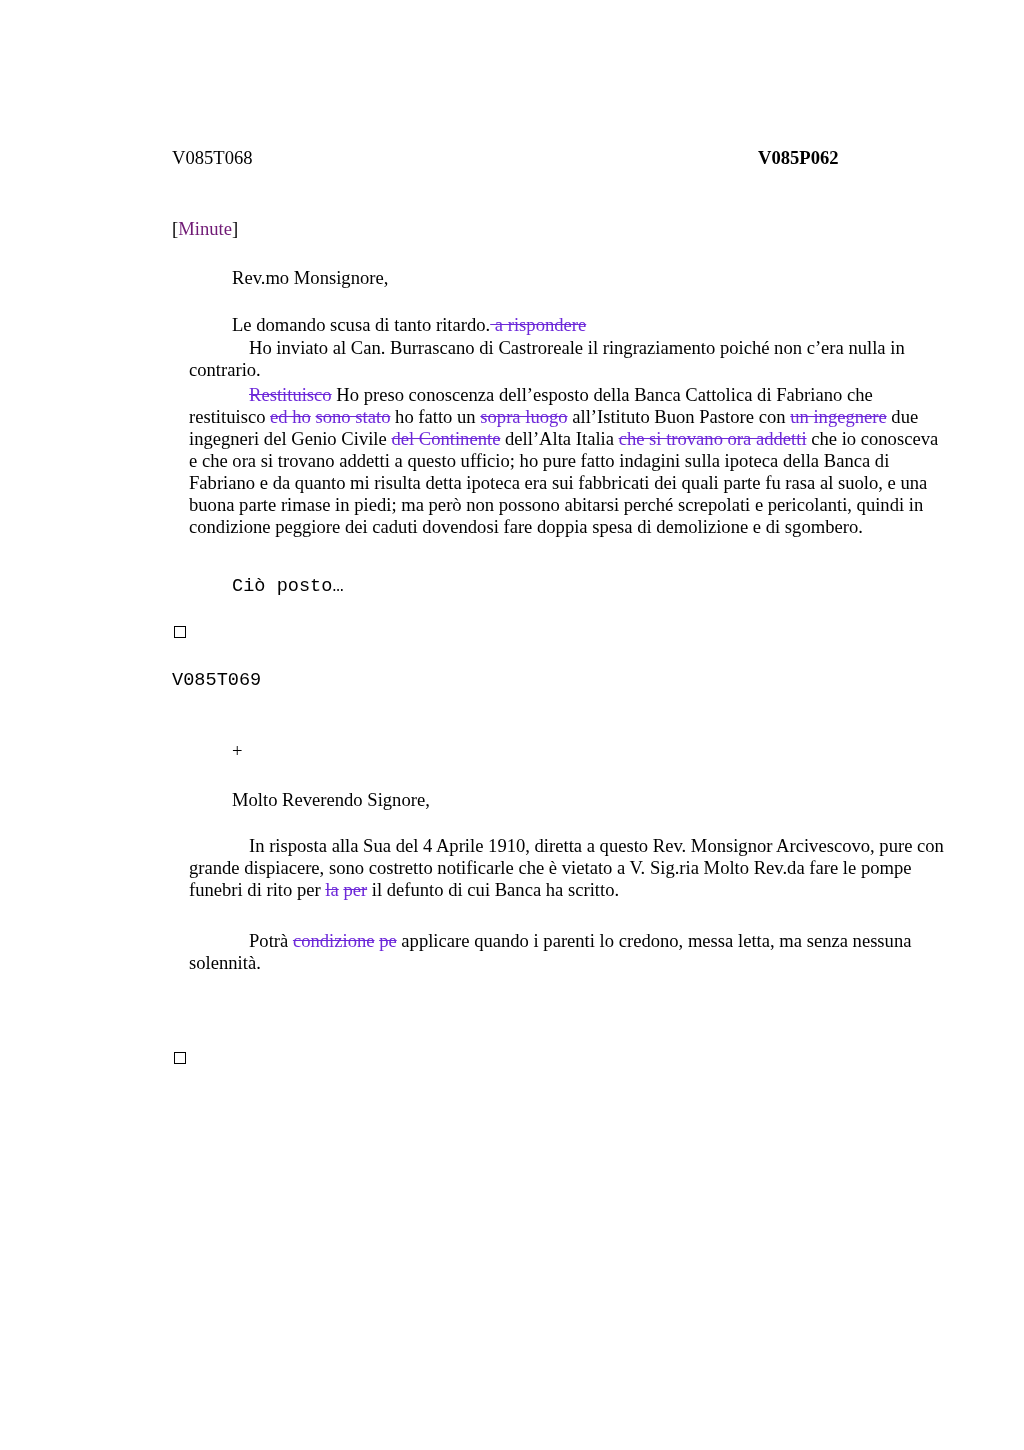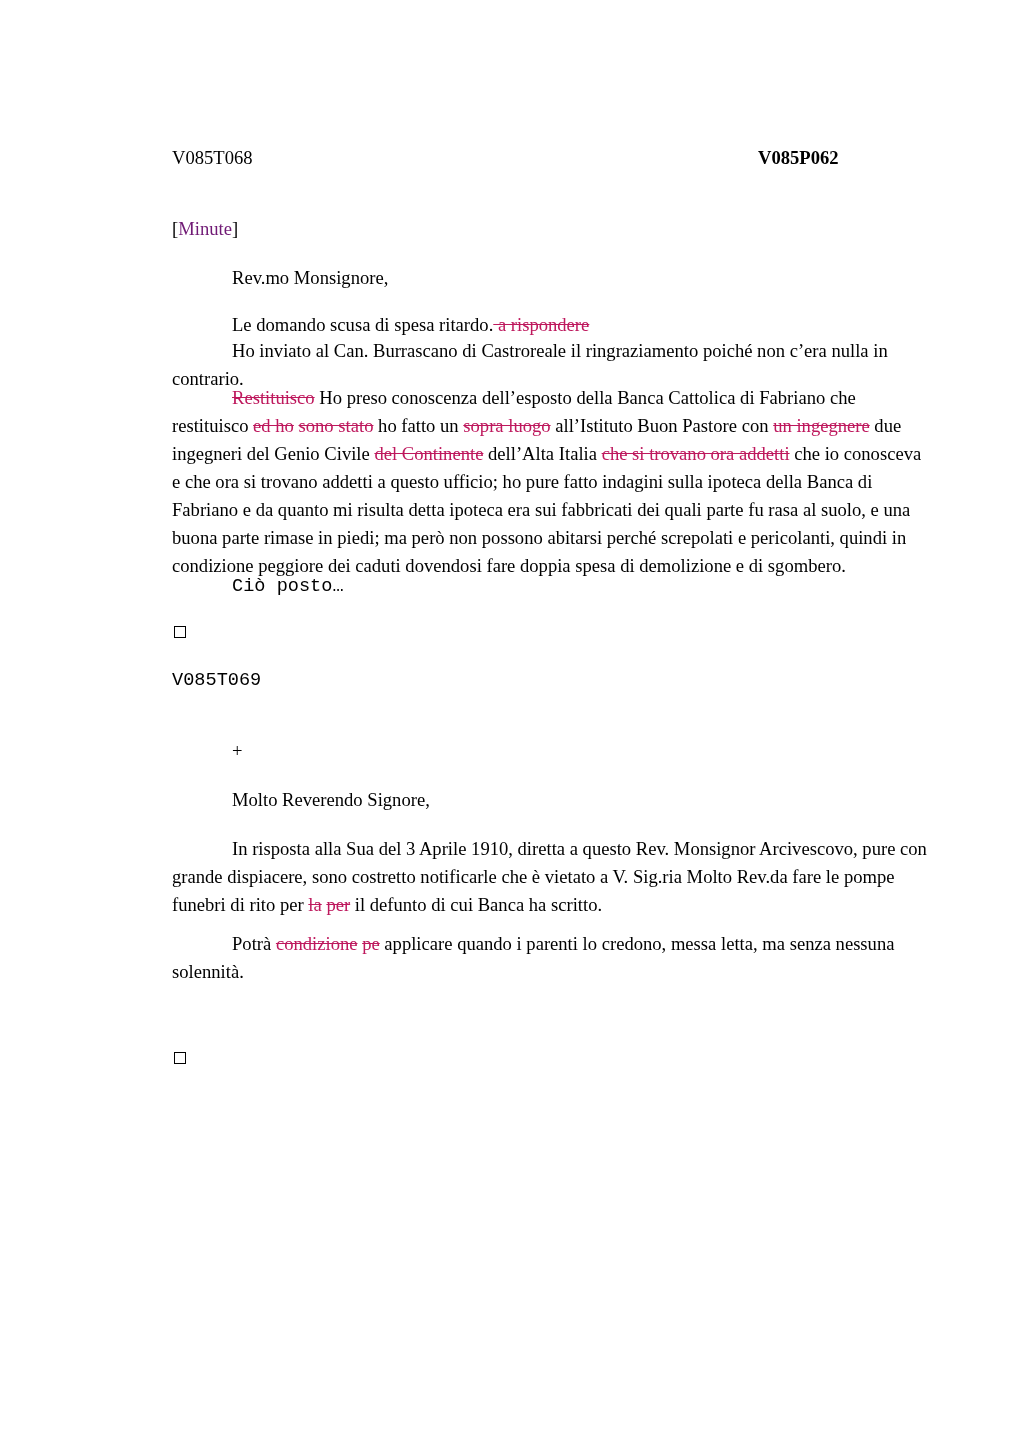--- a/index.html
+++ b/index.html
@@ -1,53 +1,53 @@
 <!DOCTYPE html>
 <html><head>
 <meta charset="utf-8">
 <style>
   html, body { margin: 0; padding: 0; background: #ffffff; }
   body { width: 1024px; height: 1450px; position: relative; overflow: hidden;
          font-family: "Liberation Serif", "DejaVu Serif", serif; font-size: 18.6px; color: #000; }
   .page { position: absolute; left: 172px; top: 0; width: 760px; }
   .line { position: absolute; left: 0; white-space: nowrap; line-height: 24px; text-align: center; }
   .hdr-right { position: absolute; left: 586px; font-weight: bold; }
-  .para { position: absolute; left: 0; width: 756px; line-height: 28px; text-indent: 60px; }
+  .para { position: absolute; left: 17px; width: 756px; line-height: 22px; text-indent: 60px; }
   .indent { padding-left: 60px; }
-  .del { color: #be185d; text-decoration: line-through; font-family: Liberation Serif, serif; }
+  .del { color: #6d28d9; text-decoration: line-through; font-family: Liberation Serif, serif; }
   .blue { color: #701a75; }
   .box { position: absolute; left: 2px; width: 12px; height: 12px; border: 1.6px solid #000; box-sizing: border-box; }
 </style>
 </head>
 <body>
 
 <div class="page">
 
   <div class="line" style="top:146px;">V085T068</div>
   <div class="line hdr-right" style="top:146px;">V085P062</div>
 
   <div class="line" style="top:217px;"><span>[</span><span class="blue">Minute</span><span>]</span></div>
 
   <div class="line indent" style="top:266px;">Rev.mo Monsignore,</div>
 
-  <div class="line indent" style="top:313px;"><span>Le domando scusa di spesa ritardo.</span><span class="del"> a rispondere</span></div>
+  <div class="line indent" style="top:313px;"><span>Le domando scusa di tanto ritardo.</span><span class="del"> a rispondere</span></div>
 
   <div class="para" style="top:337px;">Ho inviato al Can. Burrascano di Castroreale il ringraziamento poiché non c’era nulla in contrario.</div>
 
   <div class="para" style="top:384px;"><span class="del">Restituisco</span><span> Ho preso conoscenza dell’esposto della Banca Cattolica di Fabriano che restituisco </span><span class="del">ed ho</span><span> </span><span class="del">sono stato</span><span> ho fatto un </span><span class="del">sopra luogo</span><span> all’Istituto Buon Pastore con </span><span class="del">un ingegnere</span><span> due ingegneri del Genio Civile </span><span class="del">del Continente</span><span> dell’Alta Italia </span><span class="del">che si trovano ora addetti</span><span> che io conosceva e che ora si trovano addetti a questo ufficio; ho pure fatto indagini sulla ipoteca della Banca di Fabriano e da quanto mi risulta detta ipoteca era sui fabbricati dei quali parte fu rasa al suolo, e una buona parte rimase in piedi; ma però non possono abitarsi perché screpolati e pericolanti, quindi in condizione peggiore dei caduti dovendosi fare doppia spesa di demolizione e di sgombero.</span></div>
 
   <div class="line indent" style="top:575px;font-family:Liberation Mono, monospace;">Ciò posto…</div>
 
   <div class="box" style="top:626px;"></div>
 
   <div class="line" style="top:669px;font-family:Liberation Mono, monospace;">V085T069</div>
 
   <div class="line indent" style="top:739px;">+</div>
 
   <div class="line indent" style="top:788px;">Molto Reverendo Signore,</div>
 
-  <div class="para" style="top:835px;"><span>In risposta alla Sua del 3 Aprile 1910, diretta a questo Rev. Monsignor Arcivescovo, pure con grande dispiacere, sono costretto notificarle che è vietato a V. Sig.ria Molto Rev.da fare le pompe funebri di rito per </span><span class="del">la</span><span> </span><span class="del">per</span><span> il defunto di cui Banca ha scritto.</span></div>
+  <div class="para" style="top:835px;"><span>In risposta alla Sua del 4 Aprile 1910, diretta a questo Rev. Monsignor Arcivescovo, pure con grande dispiacere, sono costretto notificarle che è vietato a V. Sig.ria Molto Rev.da fare le pompe funebri di rito per </span><span class="del">la</span><span> </span><span class="del">per</span><span> il defunto di cui Banca ha scritto.</span></div>
 
   <div class="para" style="top:930px;"><span>Potrà </span><span class="del">condizione</span><span> </span><span class="del">pe</span><span> applicare quando i parenti lo credono, messa letta, ma senza nessuna solennità.</span></div>
 
   <div class="box" style="top:1052px;"></div>
 
 </div>
 
 </body></html>

